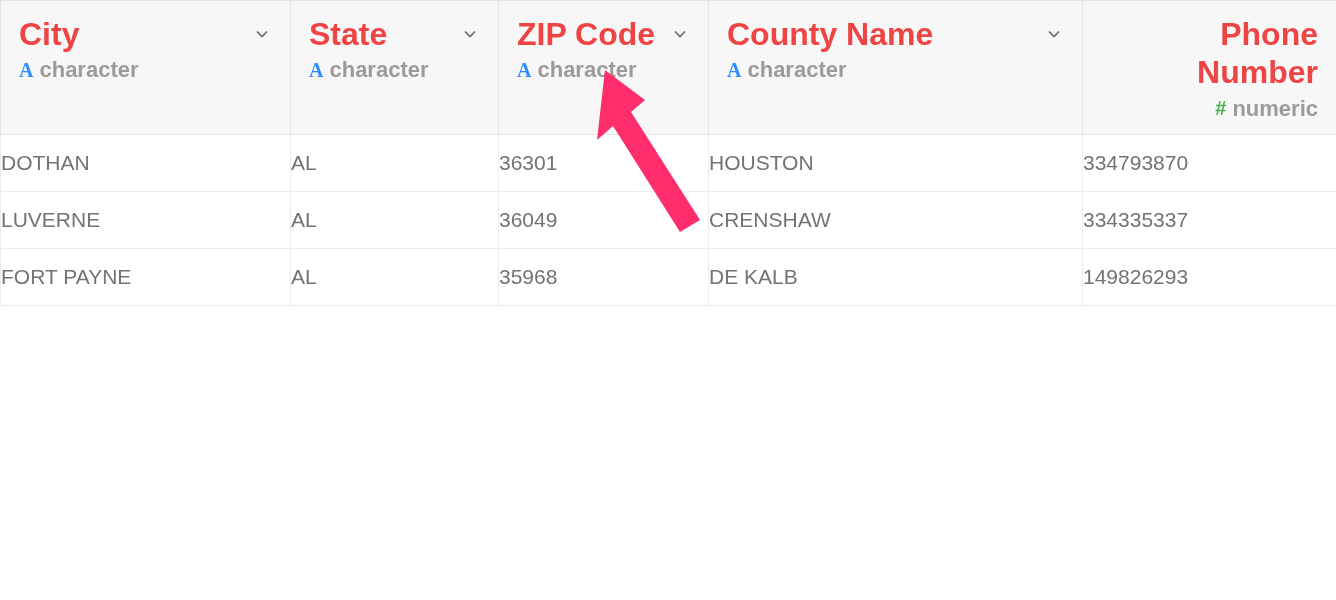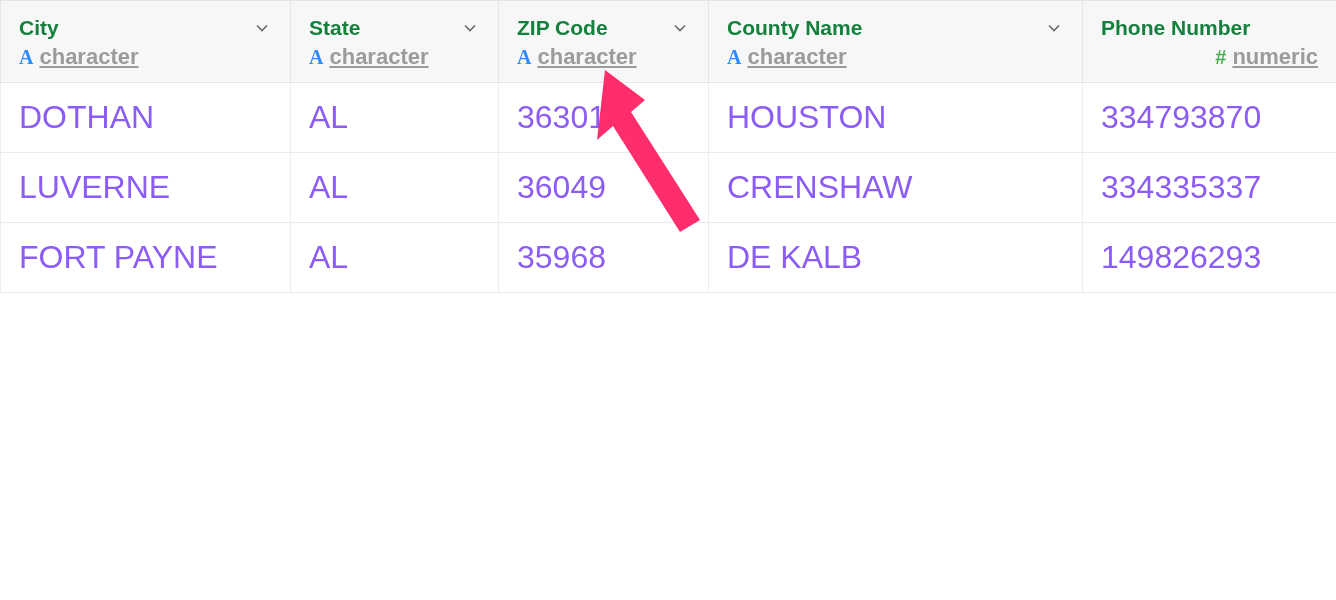--- a/index.html
+++ b/index.html
@@ -10,32 +10,32 @@
     text-align: left;
     padding: 14px 18px 12px 18px;
     border-top: 1px solid #e5e5e5;
     border-bottom: 1px solid #e5e5e5;
     border-right: 1px solid #e5e5e5;
     position: relative;
     vertical-align: top;
   }
   .thead-row th:first-child { border-left: 1px solid #e5e5e5; }
   .col-header-top { display: flex; align-items: center; justify-content: space-between; }
-  .col-name { font-size: 21px; font-weight: 600; color: #15803d; line-height: 1.2; text-align: right; }
+  .col-name { font-size: 32px; font-weight: 600; color: #ef4444; line-height: 1.2; text-align: right; }
   .col-type-row { display: flex; align-items: center; gap: 6px; margin-top: 4px; }
   .col-type-row.right { justify-content: flex-end; }
   .type-icon-char { color: #2d8cff; font-weight: 700; font-size: 20px; font-family: "Times New Roman", serif; }
   .type-icon-num { color: #4caf50; font-weight: 700; font-size: 20px; }
-  .type-label { color: #9b9b9b; font-size: 22px; text-decoration: underline; }
+  .type-label { color: #9b9b9b; font-size: 22px; }
   .chevron { width: 20px; height: 20px; display: inline-block; }
   .chevron svg { width: 100%; height: 100%; stroke: #6a6a6a; stroke-width: 2; fill: none; }
   tbody td {
-    padding: 16px 18px;
-    font-size: 32px;
-    color: #8b5cf6;
+    padding: 16px 0;
+    font-size: 21px;
+    color: #737373;
     border-bottom: 1px solid #ececec;
     border-right: 1px solid #ececec;
     white-space: nowrap;
     overflow: hidden;
   }
   tbody td:first-child { border-left: 1px solid #ececec; }
   .num-cell { text-align: left; }
   .arrow-annotation {
     position: absolute;
     left: 565px;

